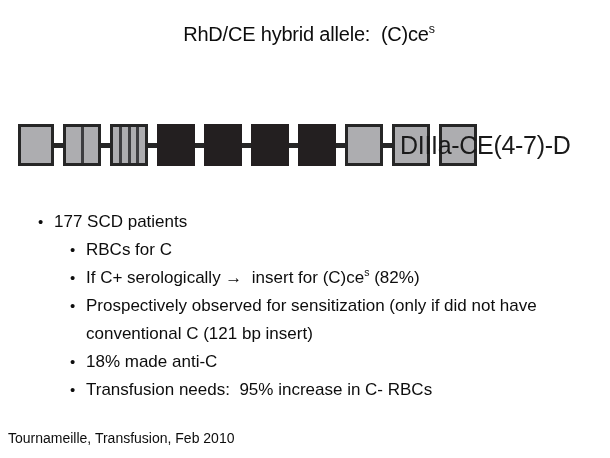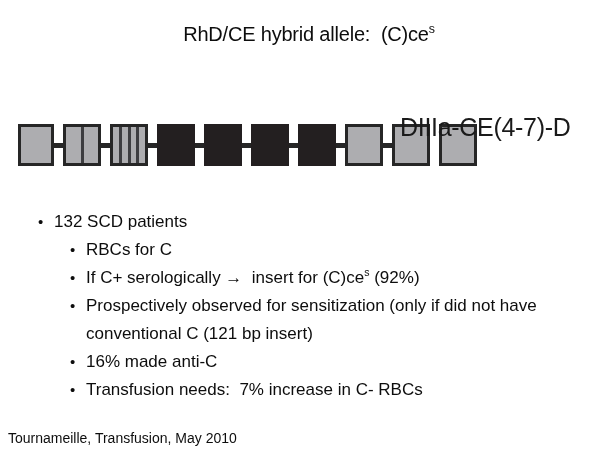--- a/index.html
+++ b/index.html
@@ -70,21 +70,21 @@
     border-right: 3px solid #3d3d40;
     box-sizing: border-box;
   }
   .exon .seg:last-child {
     border-right: none;
   }
 
   .gene-label {
     position: absolute;
     left: 400px;
-    top: 108px;
+    top: 126px;
     font-size: 25px;
     line-height: 38px;
     letter-spacing: -0.3px;
     color: #1a1a1a;
     white-space: pre;
   }
 
   
   .bullets {
     position: absolute;
@@ -177,37 +177,37 @@
         <div class="seg"></div>
       </div>
     </div>
 </div>
 
 <div class="gene-label">DIIIa-CE(4-7)-D</div>
 
 <div class="bullets" id="bullet-host">
     <div class="bullet-row level-1">
       <span class="bullet-dot">•</span>
-      <span class="bullet-text">132 SCD patients</span>
+      <span class="bullet-text">177 SCD patients</span>
     </div>
     <div class="bullet-row level-2">
       <span class="bullet-dot">•</span>
       <span class="bullet-text">RBCs for C</span>
     </div>
     <div class="bullet-row level-2">
       <span class="bullet-dot">•</span>
-      <span class="bullet-text"><span>If C+ serologically →  insert for (C)ce</span><sup>s</sup><span> (92%)</span></span>
+      <span class="bullet-text"><span>If C+ serologically →  insert for (C)ce</span><sup>s</sup><span> (82%)</span></span>
     </div>
     <div class="bullet-row level-2">
       <span class="bullet-dot">•</span>
       <span class="bullet-text">Prospectively observed for sensitization (only if did not have conventional C (121 bp insert)</span>
     </div>
     <div class="bullet-row level-2">
       <span class="bullet-dot">•</span>
-      <span class="bullet-text">16% made anti-C</span>
-    </div>
-    <div class="bullet-row level-2">
-      <span class="bullet-dot">•</span>
-      <span class="bullet-text">Transfusion needs:  7% increase in C- RBCs</span>
+      <span class="bullet-text">18% made anti-C</span>
+    </div>
+    <div class="bullet-row level-2">
+      <span class="bullet-dot">•</span>
+      <span class="bullet-text">Transfusion needs:  95% increase in C- RBCs</span>
     </div>
   </div>
 
-<div class="citation">Tournameille, Transfusion, May 2010</div>
+<div class="citation">Tournameille, Transfusion, Feb 2010</div>
 
 </body></html>

